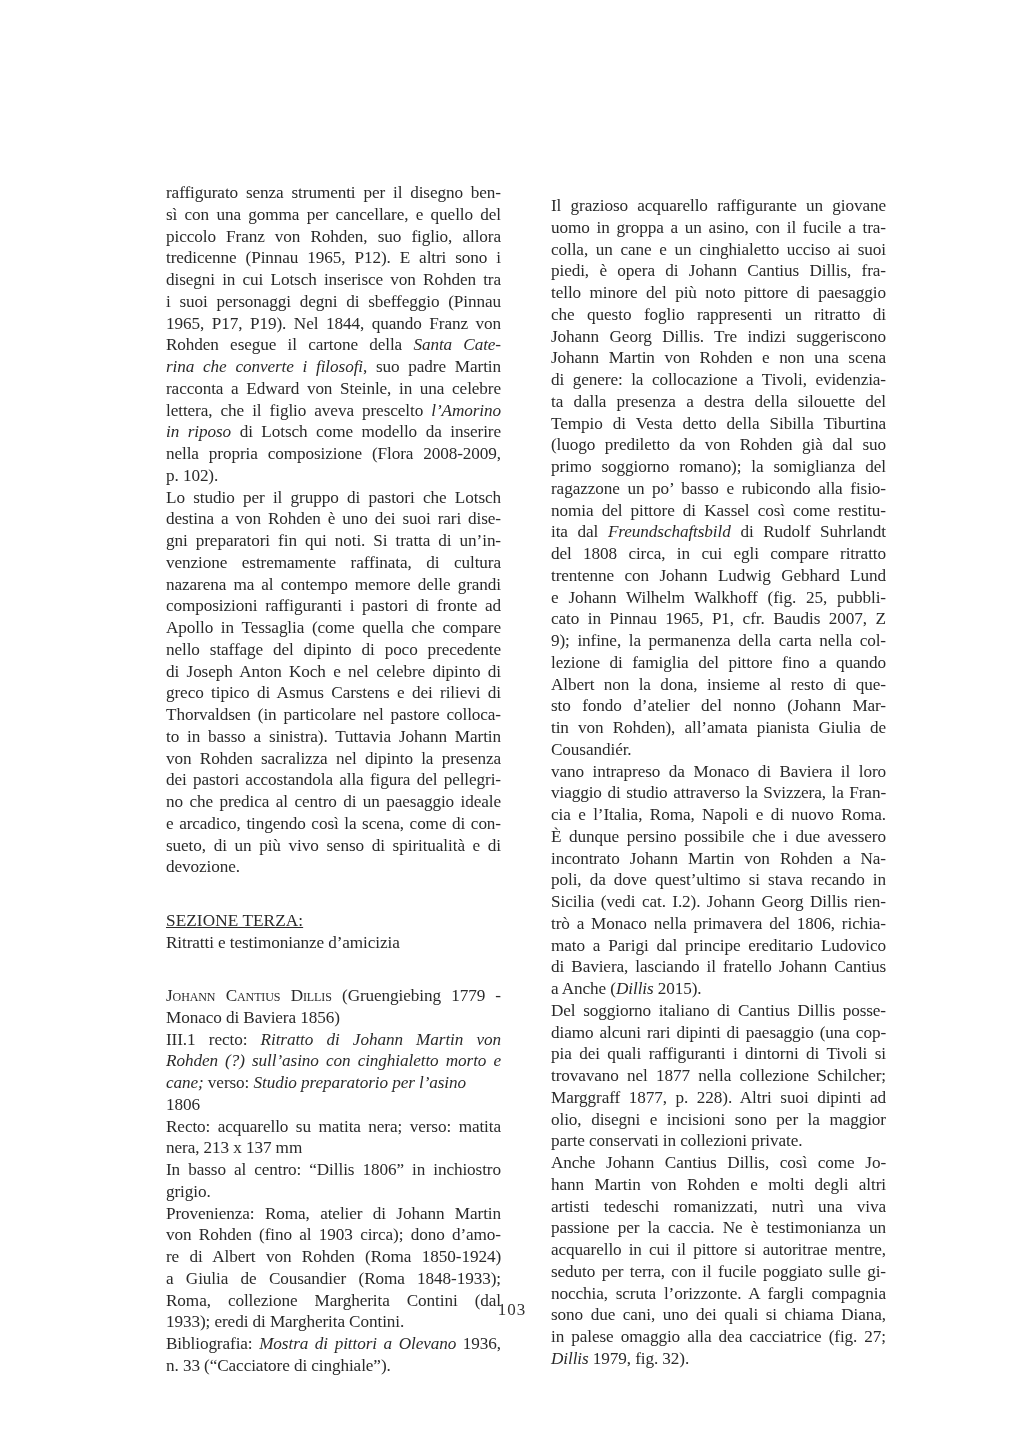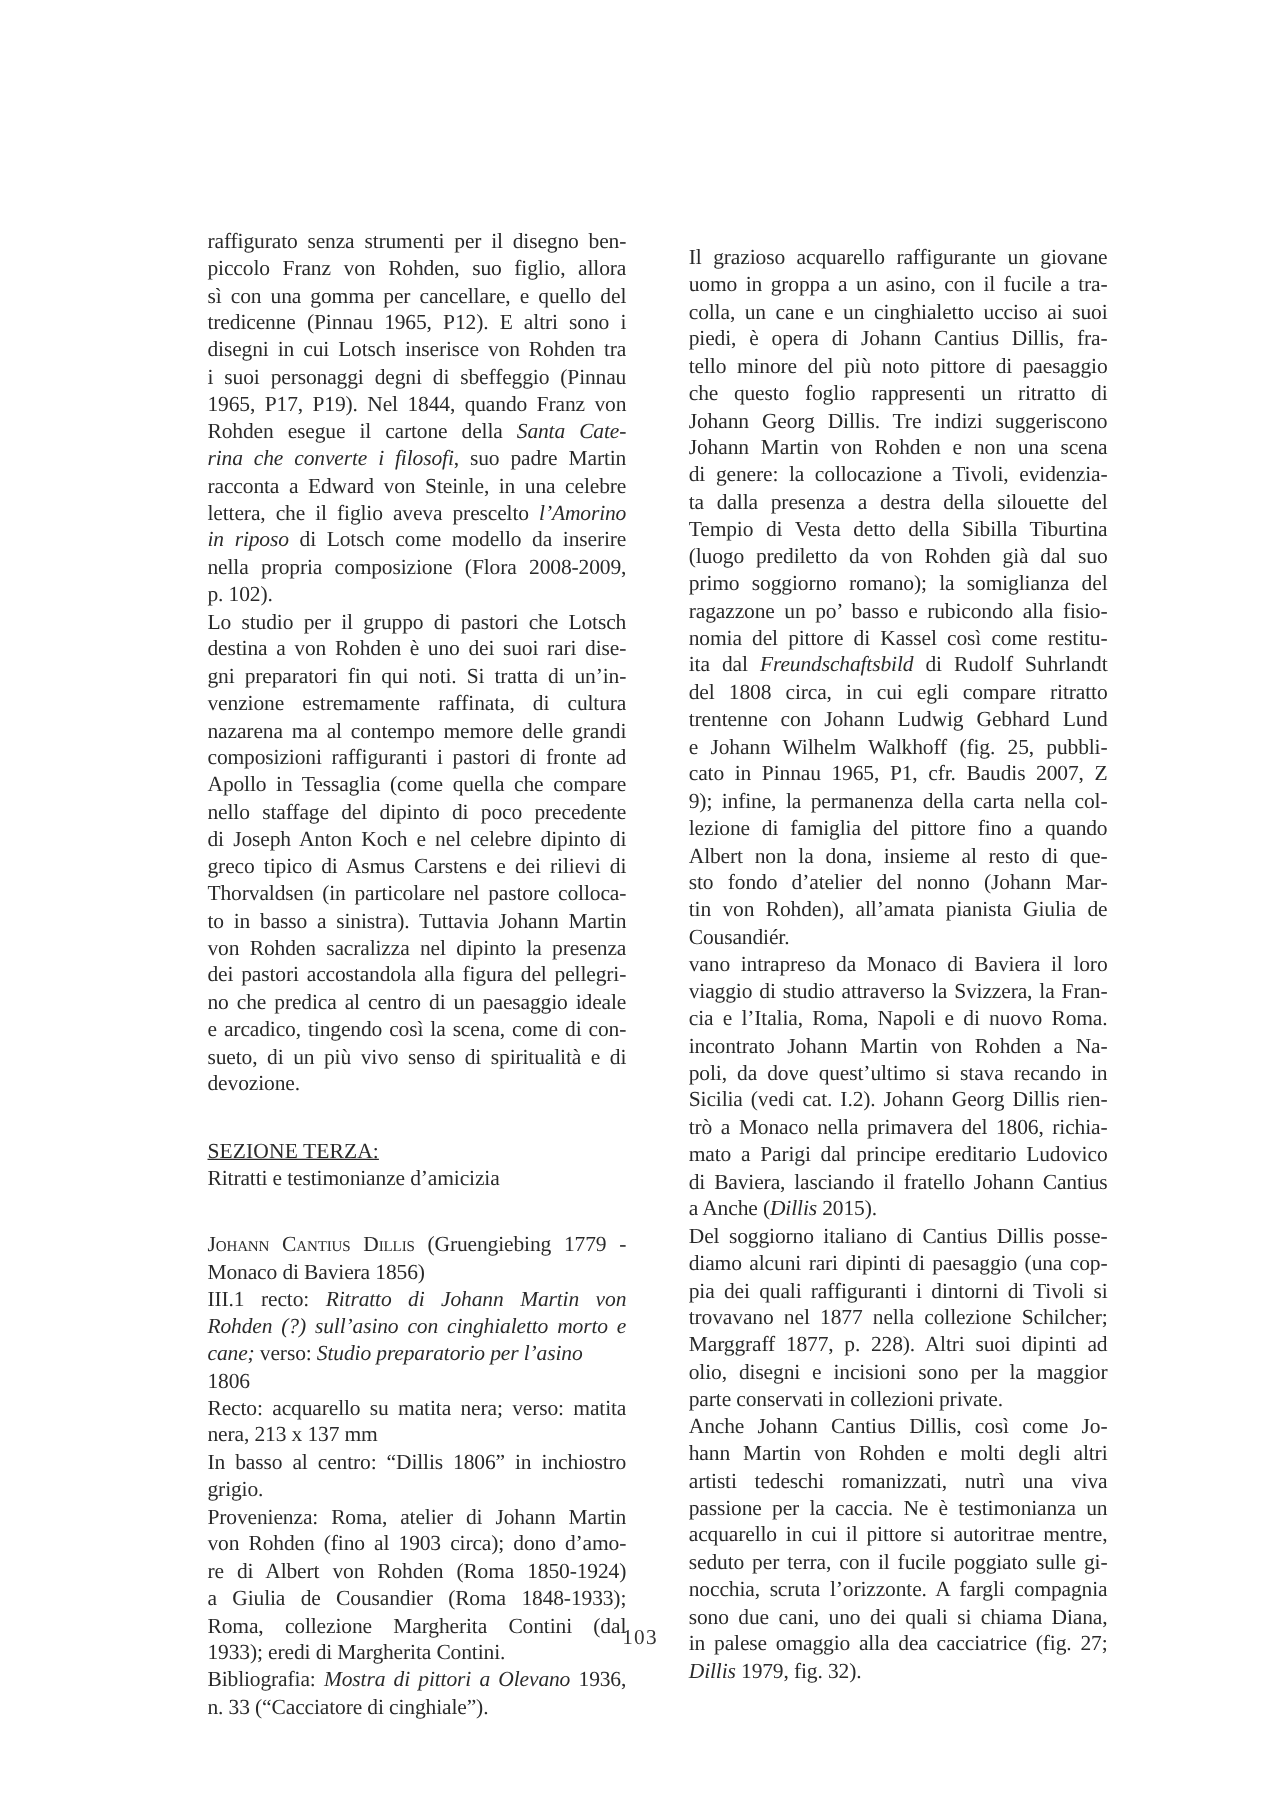--- a/index.html
+++ b/index.html
@@ -29,22 +29,22 @@
   }
 </style>
 </head>
 <body>
 
 <div class="page">
 
   <div class="col left">
     <div>
       <span class="line">raffigurato senza strumenti per il disegno ben-</span>
+      <span class="line">sì con una gomma per cancellare, e quello del</span>
       <span class="line">piccolo Franz von Rohden, suo figlio, allora</span>
-      <span class="line">sì con una gomma per cancellare, e quello del</span>
       <span class="line">tredicenne (Pinnau 1965, P12). E altri sono i</span>
       <span class="line">disegni in cui Lotsch inserisce von Rohden tra</span>
       <span class="line">i suoi personaggi degni di sbeffeggio (Pinnau</span>
       <span class="line">1965, P17, P19). Nel 1844, quando Franz von</span>
       <span class="line"><span>Rohden esegue il cartone della </span><em>Santa Cate-</em></span>
       <span class="line"><em>rina che converte i filosofi</em><span>, suo padre Martin</span></span>
       <span class="line">racconta a Edward von Steinle, in una celebre</span>
       <span class="line"><span>lettera, che il figlio aveva prescelto </span><em>l’Amorino</em></span>
       <span class="line"><em>in riposo</em><span> di Lotsch come modello da inserire</span></span>
       <span class="line">nella propria composizione (Flora 2008-2009,</span>
@@ -132,20 +132,21 @@
       <span class="line">Albert non la dona, insieme al resto di que-</span>
       <span class="line">sto fondo d’atelier del nonno (Johann Mar-</span>
       <span class="line">tin von Rohden), all’amata pianista Giulia de</span>
       <span class="line last">Cousandiér.</span>
     </div>
 
     <div>
       <span class="line">vano intrapreso da Monaco di Baviera il loro</span>
       <span class="line">viaggio di studio attraverso la Svizzera, la Fran-</span>
       <span class="line">cia e l’Italia, Roma, Napoli e di nuovo Roma.</span>
+      <span class="line">È dunque persino possibile che i due avessero</span>
       <span class="line">incontrato Johann Martin von Rohden a Na-</span>
       <span class="line">poli, da dove quest’ultimo si stava recando in</span>
       <span class="line">Sicilia (vedi cat. I.2). Johann Georg Dillis rien-</span>
       <span class="line">trò a Monaco nella primavera del 1806, richia-</span>
       <span class="line">mato a Parigi dal principe ereditario Ludovico</span>
       <span class="line">di Baviera, lasciando il fratello Johann Cantius</span>
       <span class="line last"><span>a Anche (</span><em>Dillis</em><span> 2015).</span></span>
     </div>
 
     <div>

